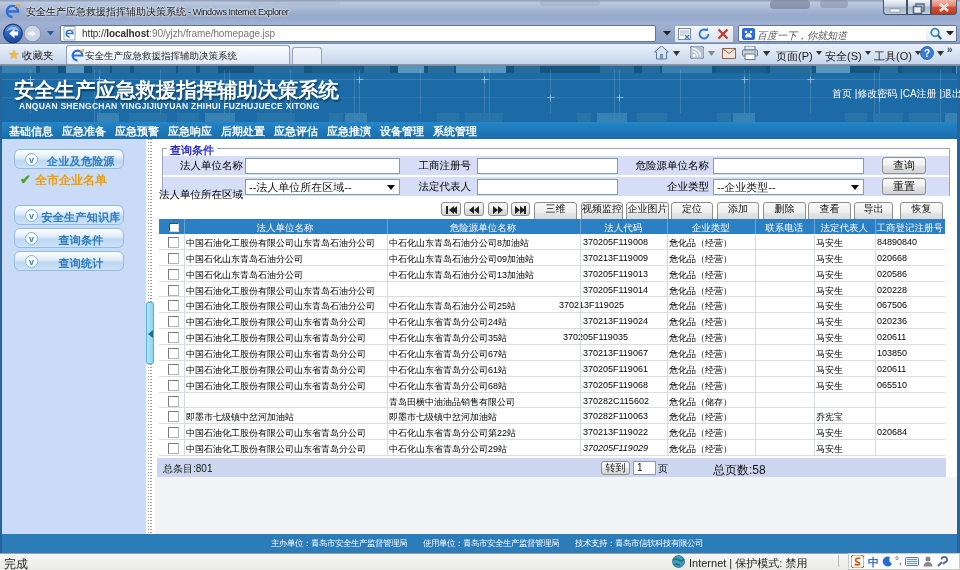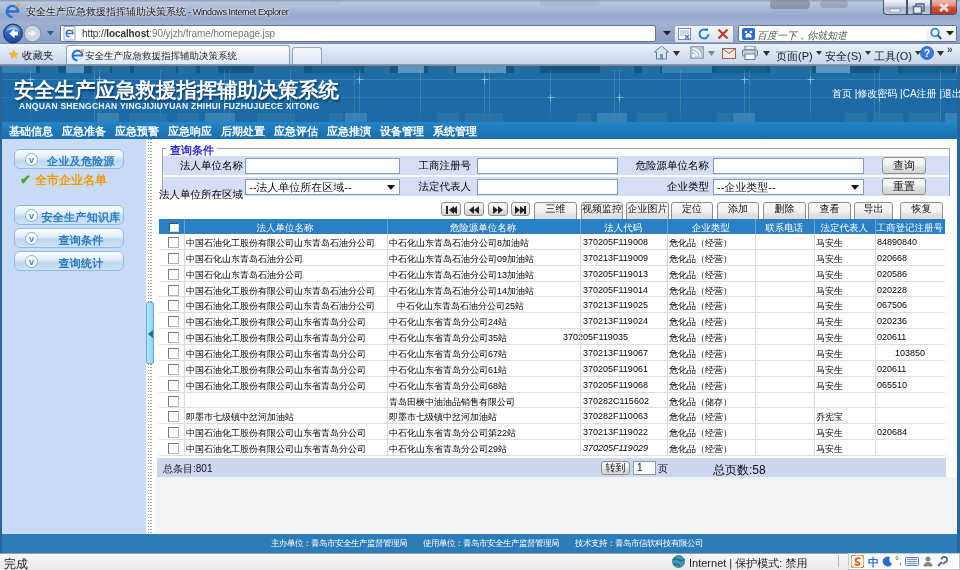--- a/index.html
+++ b/index.html
@@ -460,38 +460,37 @@
     <div class="vline" style="left:227.5px;"></div>
     <div class="vline" style="left:420.5px;"></div>
     <div class="vline" style="left:508px;"></div>
     <div class="vline" style="left:595.5px;"></div>
     <div class="vline" style="left:655px;"></div>
     <div class="vline" style="left:715.5px;"></div>
   </div>
 <div class="row" style="top:281.55px;">
     <div class="ckb"></div>
     <div class="cell ck" style="left:27px;width:199px;">中国石油化工股份有限公司山东青岛石油分公司</div>
-    <div class="cell ck" style="left:230px;width:190px;">中石化山东青岛石油分公司14加油站</div>
     <div class="cell" style="left:424px;width:84px;">370205F119014</div>
     <div class="cell ck" style="left:510px;width:85px;">危化品（经营）</div>
     <div class="cell ck" style="left:657px;width:58px;">马安生</div>
     <div class="cell" style="left:718px;width:66px;">020228</div>
     <div class="vline" style="left:24.5px;"></div>
     <div class="vline" style="left:227.5px;"></div>
     <div class="vline" style="left:420.5px;"></div>
     <div class="vline" style="left:508px;"></div>
     <div class="vline" style="left:595.5px;"></div>
     <div class="vline" style="left:655px;"></div>
     <div class="vline" style="left:715.5px;"></div>
   </div>
 <div class="row" style="top:297.40px;">
     <div class="ckb"></div>
     <div class="cell ck" style="left:27px;width:199px;">中国石油化工股份有限公司山东青岛石油分公司</div>
-    <div class="cell ck" style="left:230px;width:190px;padding-left:8px;">中石化山东青岛石油分公司25站</div>
-    <div class="cell" style="left:424px;width:84px;">370213F119025</div>
+    <div class="cell ck" style="left:230px;width:190px;">中石化山东青岛石油分公司25站</div>
+    <div class="cell" style="left:400px;width:84px;">370213F119025</div>
     <div class="cell ck" style="left:510px;width:85px;">危化品（经营）</div>
     <div class="cell ck" style="left:657px;width:58px;">马安生</div>
     <div class="cell" style="left:718px;width:66px;">067506</div>
     <div class="vline" style="left:24.5px;"></div>
     <div class="vline" style="left:227.5px;"></div>
     <div class="vline" style="left:420.5px;"></div>
     <div class="vline" style="left:508px;"></div>
     <div class="vline" style="left:595.5px;"></div>
     <div class="vline" style="left:655px;"></div>
     <div class="vline" style="left:715.5px;"></div>
@@ -528,21 +527,21 @@
     <div class="vline" style="left:655px;"></div>
     <div class="vline" style="left:715.5px;"></div>
   </div>
 <div class="row" style="top:344.95px;">
     <div class="ckb"></div>
     <div class="cell ck" style="left:27px;width:199px;">中国石油化工股份有限公司山东省青岛分公司</div>
     <div class="cell ck" style="left:230px;width:190px;">中石化山东省青岛分公司67站</div>
     <div class="cell" style="left:424px;width:84px;">370213F119067</div>
     <div class="cell ck" style="left:510px;width:85px;">危化品（经营）</div>
     <div class="cell ck" style="left:657px;width:58px;">马安生</div>
-    <div class="cell" style="left:718px;width:66px;text-align:center;">103850</div>
+    <div class="cell" style="left:718px;width:66px;">103850</div>
     <div class="vline" style="left:24.5px;"></div>
     <div class="vline" style="left:227.5px;"></div>
     <div class="vline" style="left:420.5px;"></div>
     <div class="vline" style="left:508px;"></div>
     <div class="vline" style="left:595.5px;"></div>
     <div class="vline" style="left:655px;"></div>
     <div class="vline" style="left:715.5px;"></div>
   </div>
 <div class="row" style="top:360.80px;">
     <div class="ckb"></div>

